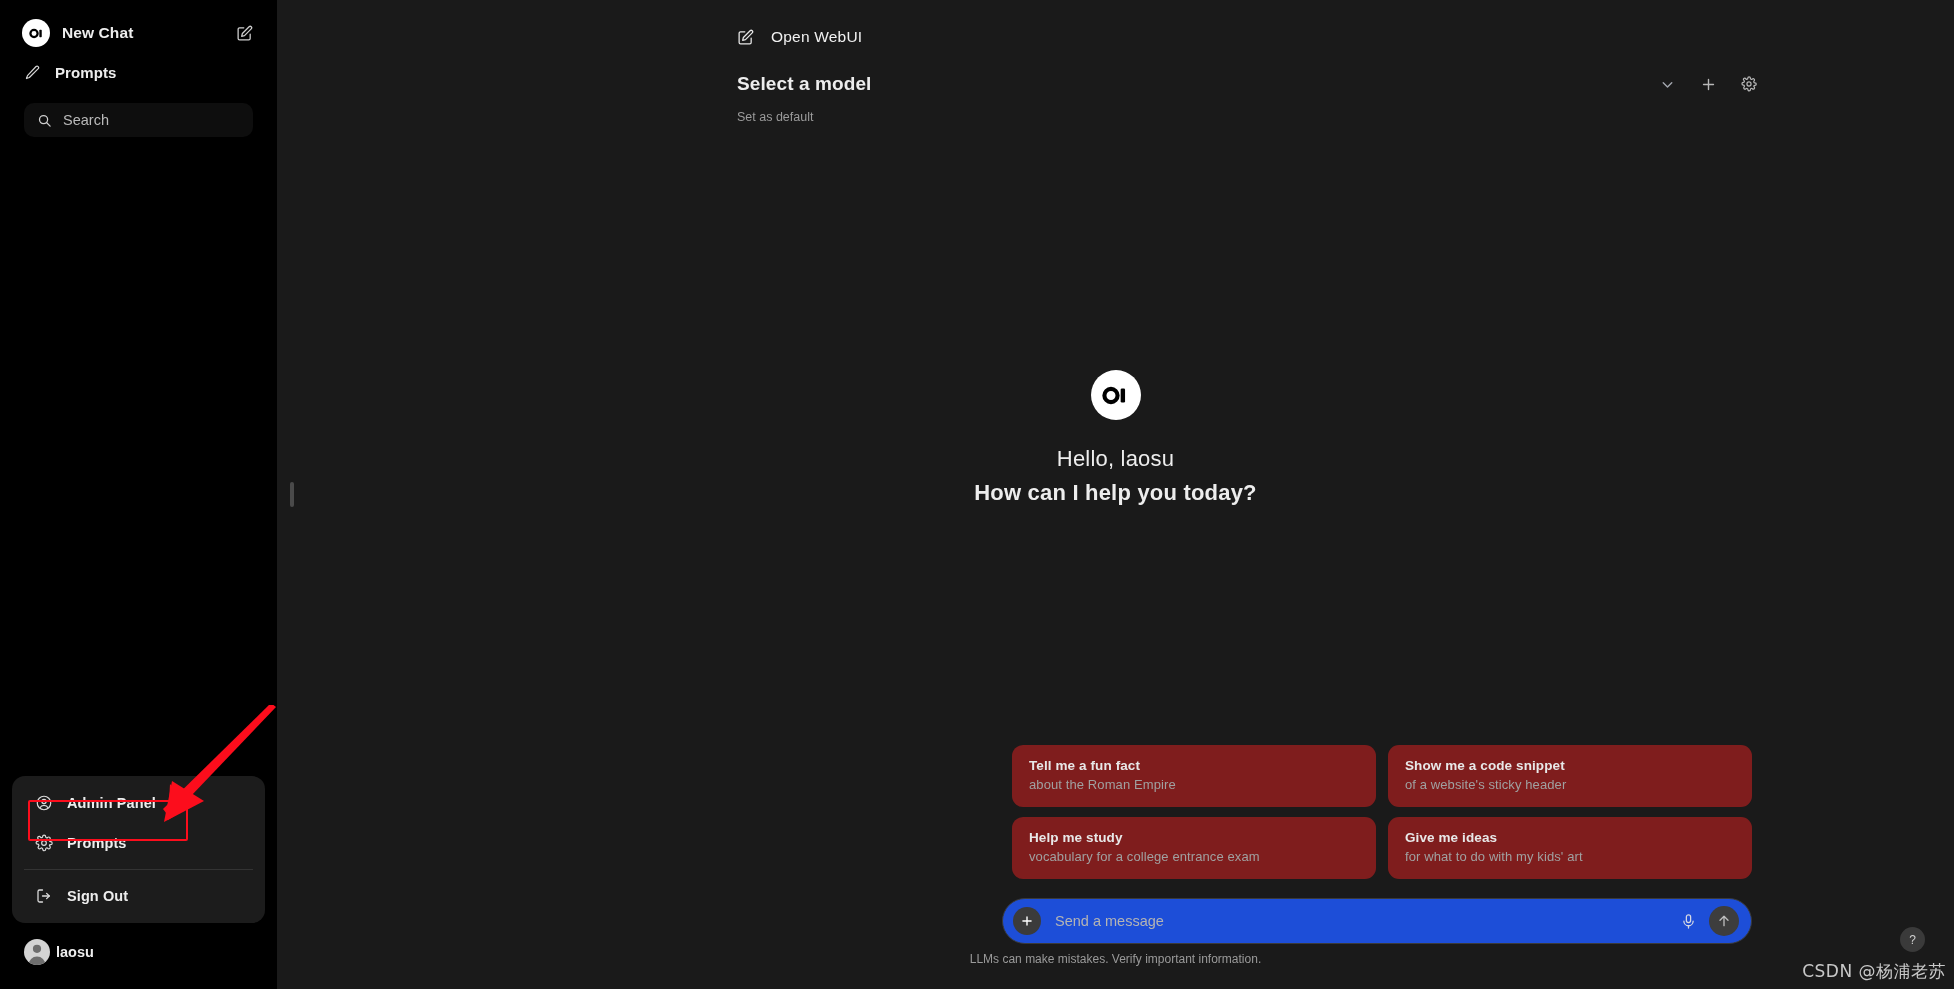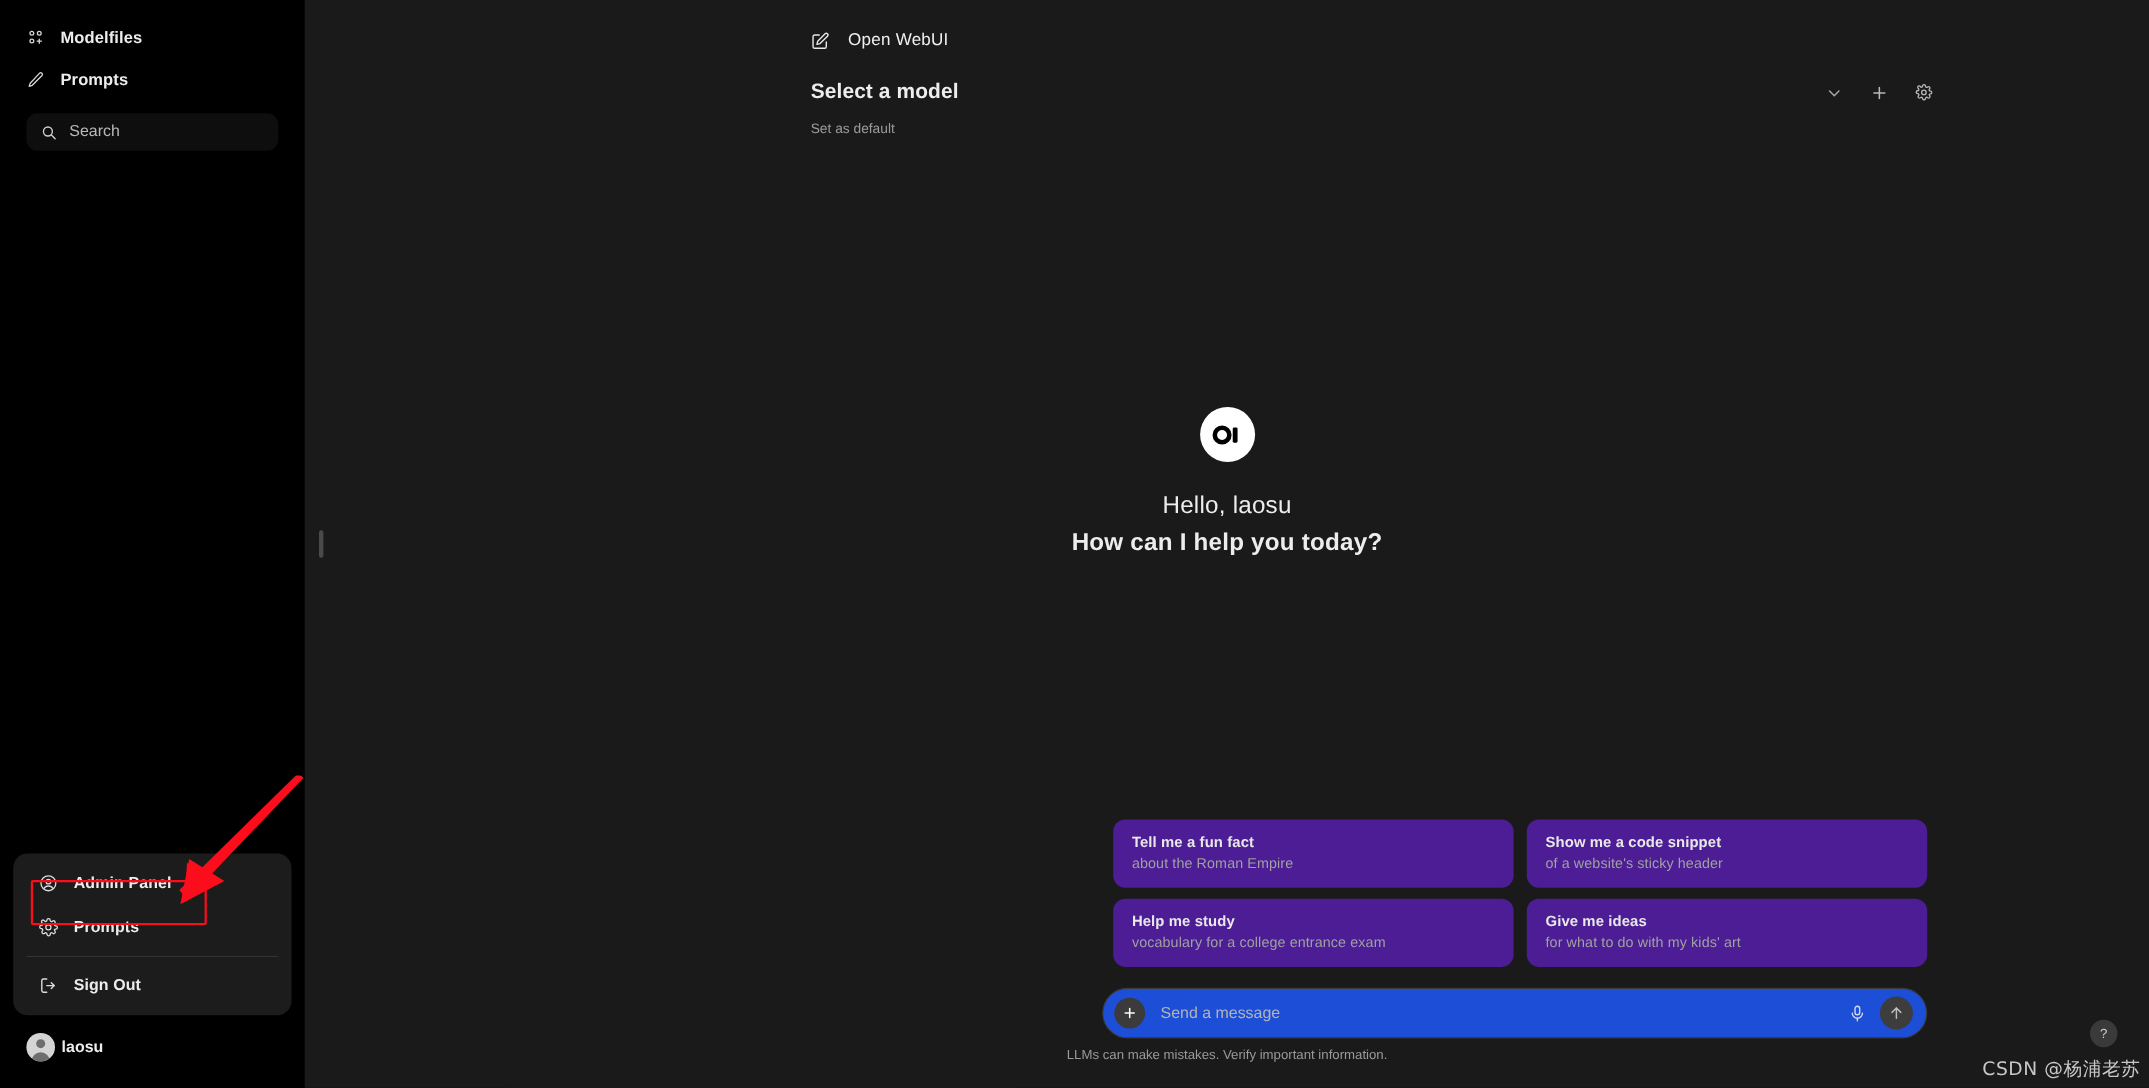--- a/index.html
+++ b/index.html
@@ -119,21 +119,21 @@
   }
   .hello-line { margin-top:26px; font-size:22px; font-weight:400; color:#ededed; letter-spacing:.2px; }
   .help-line { margin-top:8px; font-size:22px; font-weight:700; color:#ededed; letter-spacing:.2px; }
 
   
   .suggestions {
     position:absolute; left:735px; top:745px; width:740px;
     display:grid; grid-template-columns:1fr 1fr; gap:10px 12px;
   }
   .sugg-card {
-    background:#4c1d95; border-radius:11px; padding:13px 17px 15px 17px;
+    background:#7f1d1d; border-radius:11px; padding:13px 17px 15px 17px;
     cursor:pointer; min-height:55px;
   }
   .sugg-title { font-size:13.5px; font-weight:700; color:#e8e8e8; letter-spacing:.1px; }
   .sugg-sub { font-size:13px; color:#a0a0a0; margin-top:4px; letter-spacing:.1px; }
 
   
   .composer {
     position:absolute; left:725px; top:898px; width:750px; height:46px;
     background:#1d4ed8; border:1px solid #3a3a3a; border-radius:24px;
     display:flex; align-items:center; padding:0 12px 0 10px;
@@ -173,32 +173,36 @@
 </style>
 </head>
 <body>
 
 <div id="app">
 
   <div id="sidebar">
 
     <div class="sb-top">
 
-
-      <div class="nav-item">
-        <span class="nav-icon">
-          <svg width="17" height="17" viewBox="0 0 24 24" fill="none" stroke="#e2e2e2" stroke-width="1.7" stroke-linecap="round">
-            <circle cx="7" cy="6" r="2.4"></circle>
-              <circle cx="16.5" cy="6" r="2.4"></circle>
-            <circle cx="7" cy="16" r="2.4"></circle>
-            <path d="M16.5 13.4v5.4M13.8 16.1h5.4"></path>
-          </svg>
-        </span>
-        <span class="nav-label">Modelfiles</span>
-      </div>
+      <div class="newchat-row">
+        <span class="logo-badge">
+          <svg width="17" height="17" viewBox="0 0 24 24">
+            <circle cx="8.5" cy="12" r="5.1" fill="none" stroke="#000" stroke-width="3.2"></circle>
+            <rect x="16" y="6.6" width="3.4" height="10.8" rx="1" fill="#000"></rect>
+          </svg>
+        </span>
+        <span class="newchat-label">New Chat</span>
+        <span class="edit-icon">
+          <svg width="17" height="17" viewBox="0 0 24 24" fill="none" stroke="#e2e2e2" stroke-width="1.8" stroke-linecap="round" stroke-linejoin="round">
+            <path d="M11 4H5a2 2 0 0 0-2 2v13a2 2 0 0 0 2 2h13a2 2 0 0 0 2-2v-6"></path>
+            <path d="M18.5 2.5a2.12 2.12 0 0 1 3 3L12 15l-4 1 1-4z"></path>
+          </svg>
+        </span>
+      </div>
+
 
       <div class="nav-item">
         <span class="nav-icon">
           <svg width="17" height="17" viewBox="0 0 24 24" fill="none" stroke="#e2e2e2" stroke-width="1.7" stroke-linecap="round" stroke-linejoin="round">
             <path d="M17 3.5a2.2 2.2 0 0 1 3.1 3.1L7.6 19.1 3.5 20.5l1.4-4.1z"></path>
           </svg>
         </span>
         <span class="nav-label">Prompts</span>
       </div>
 

